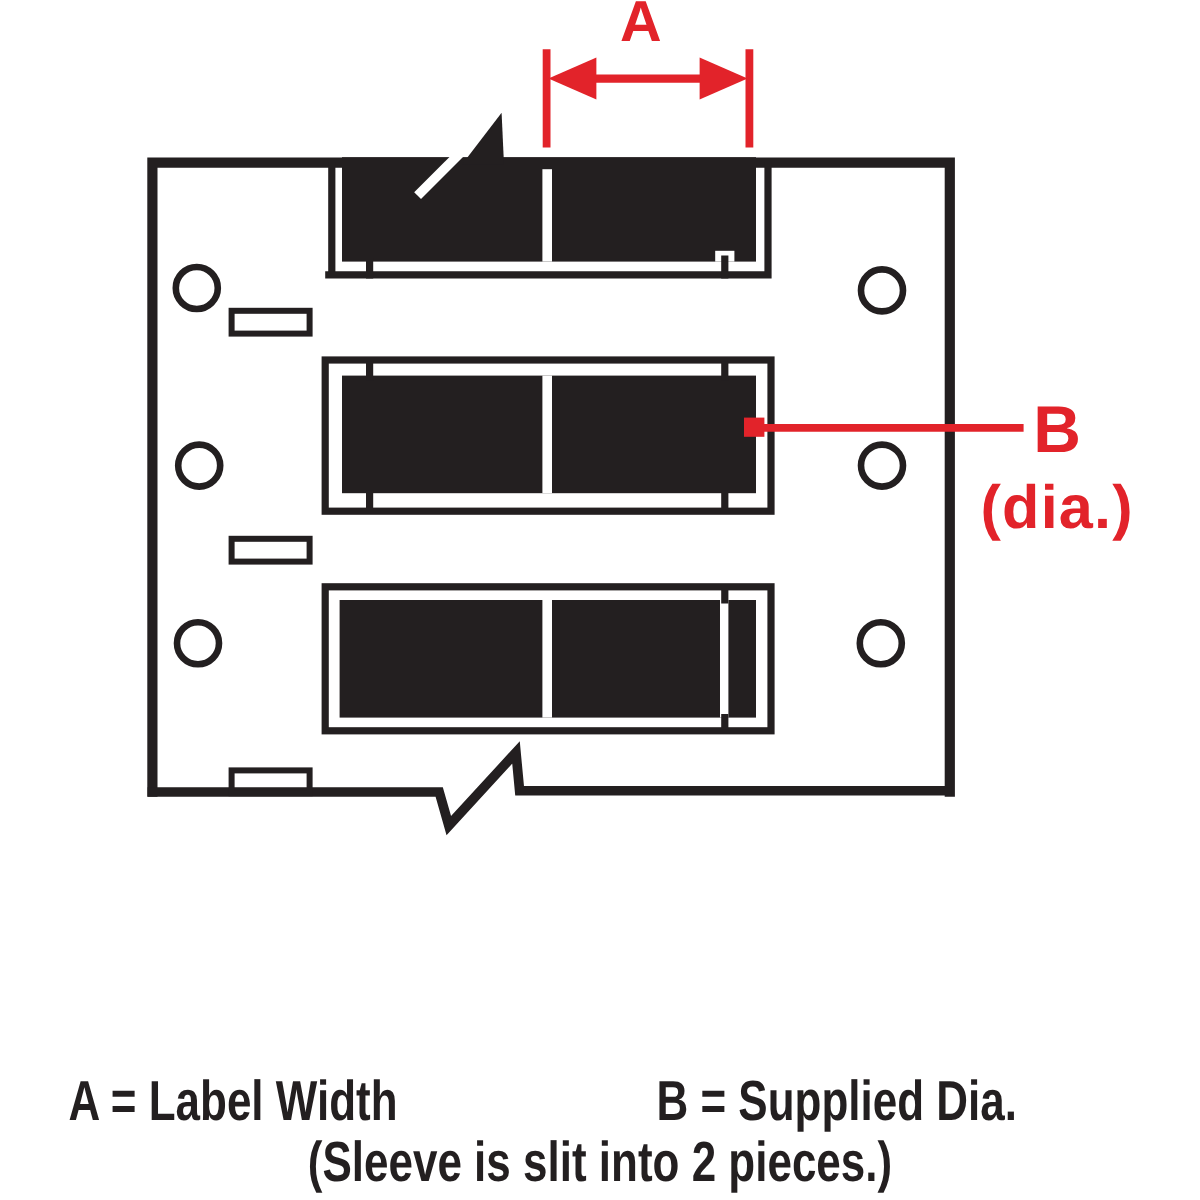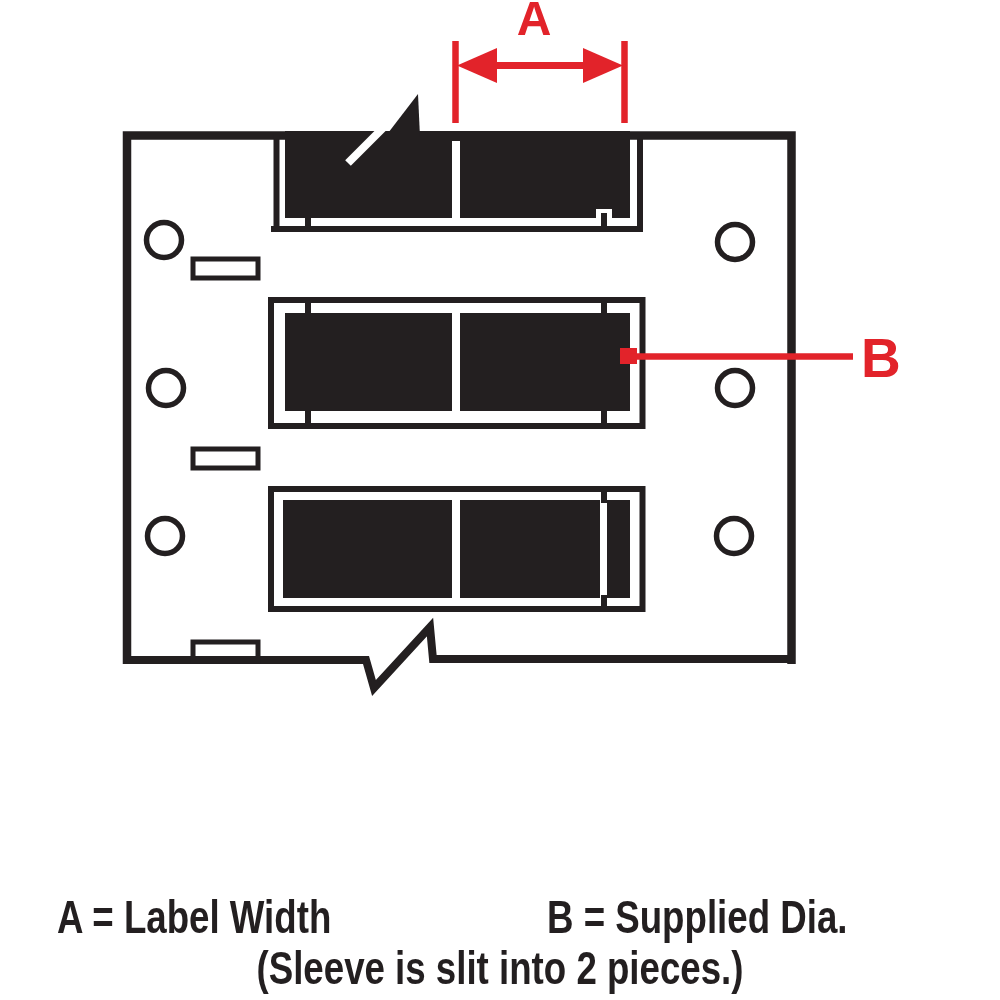--- a/index.html
+++ b/index.html
@@ -76,18 +76,19 @@
     <path class="stroke-red" stroke-width="7" d="M468,65.5 H612"></path>
     <polygon class="fill-red" points="457,65.5 497,48 497,83"></polygon>
     <polygon class="fill-red" points="623,65.5 583,48 583,83"></polygon>
 
     <rect class="fill-red" x="620" y="348" width="17" height="16"></rect>
     <path class="stroke-red" stroke-width="6.5" d="M630,356.5 H853"></path>
   </svg>
 
   <div class="lbl red dim-a">A</div>
   <div class="lbl red dim-b">B</div>
+  <div class="lbl red dim-b-sub">(dia.)</div>
 
   <div class="lbl ink leg-a">A = Label Width</div>
   <div class="lbl ink leg-b">B = Supplied Dia.</div>
   <div class="lbl ink leg-note">(Sleeve is slit into 2 pieces.)</div>
 
 </div>
 
 </body></html>

